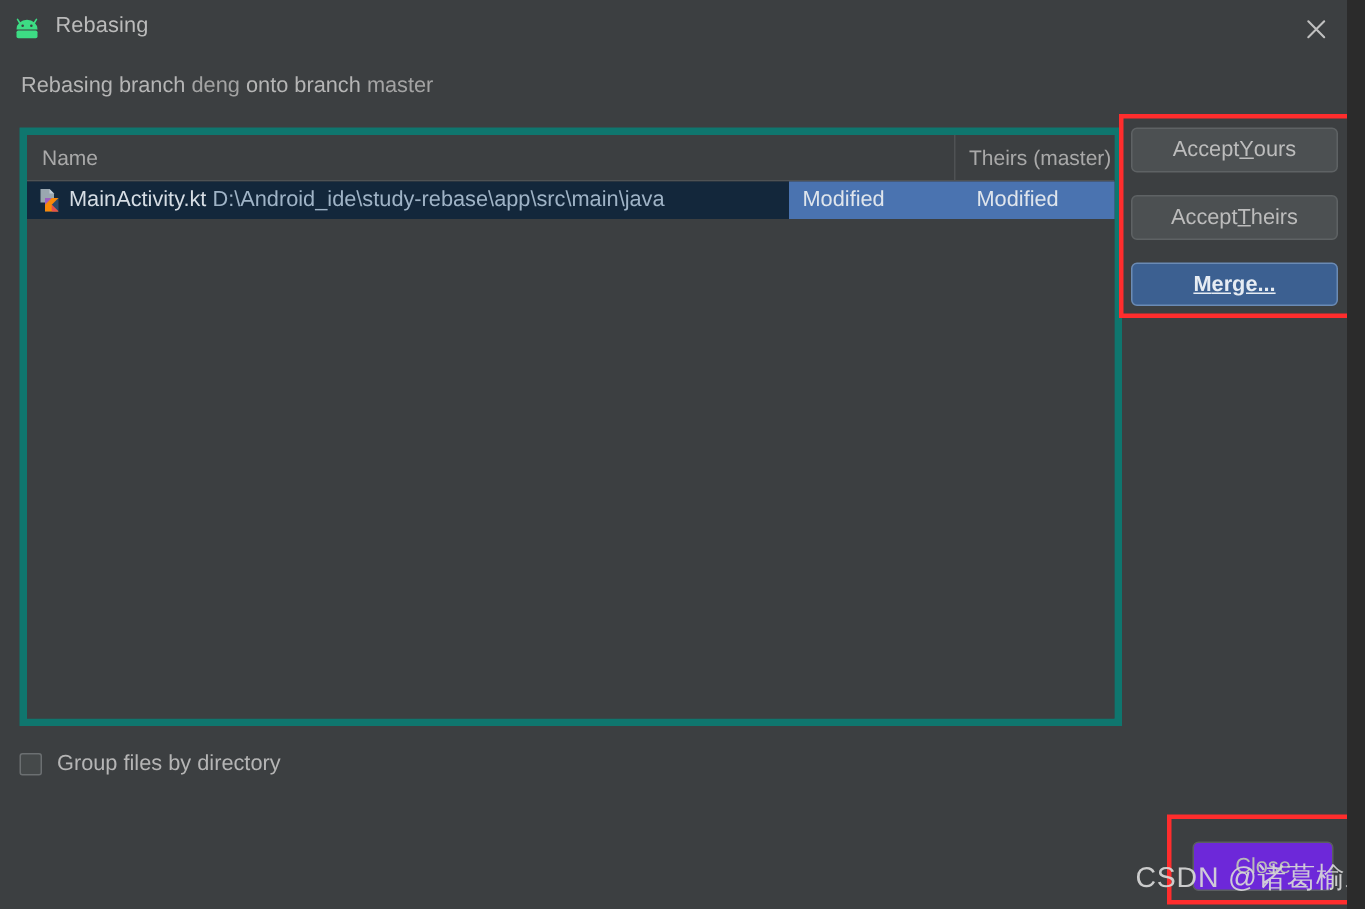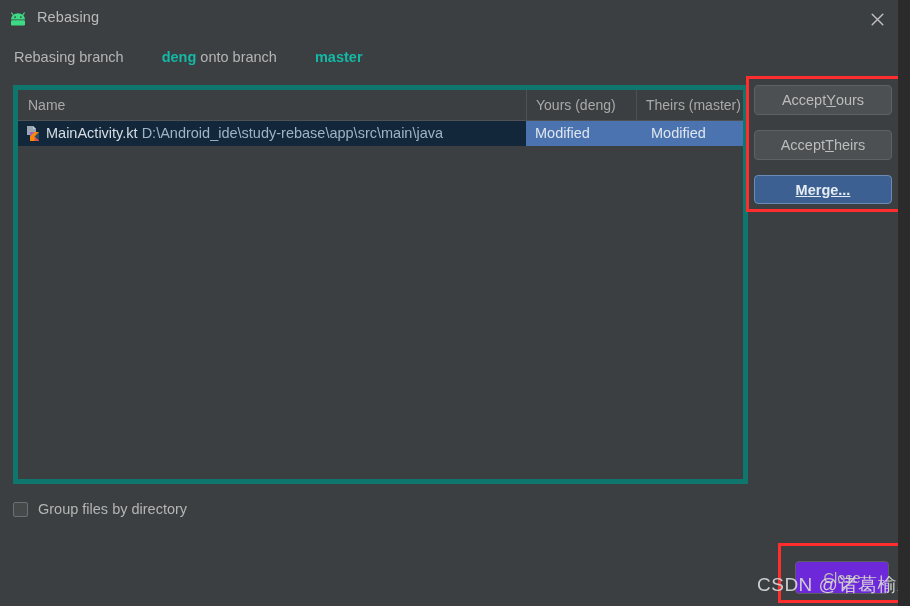--- a/index.html
+++ b/index.html
@@ -62,21 +62,21 @@
   #close-x svg { display: block; }
 
   
   #subtitle {
     position: absolute;
     left: 14px; top: 49px;
     font-size: 14.5px;
     color: #b5b5b5;
     white-space: nowrap;
   }
-  #subtitle b { color: #14b8a6; font-weight: bold; margin-left: 34px; }
+  #subtitle b { color: #a3a3a3; font-weight: normal; }
 
   
   #table-panel {
     position: absolute;
     left: 13px; top: 85px;
     width: 735px;
     height: 399px;
     border: 5px solid #0f766e;
     box-sizing: border-box;
     background: #3c3f41;
@@ -238,21 +238,20 @@
         <path d="M2.2 2.2 L12.8 12.8 M12.8 2.2 L2.2 12.8" stroke="#c0c0c0" stroke-width="1.4" stroke-linecap="round"></path>
       </svg>
     </span>
   </div>
 
   <div id="subtitle"><span>Rebasing branch </span><b>deng</b><span> onto branch </span><b>master</b></div>
 
   <div id="table-panel">
     <div id="table-header">
       <div class="th" id="th-name">Name</div>
-      <div class="th divider" id="th-yours">Yours (deng)</div>
       <div class="th divider" id="th-theirs">Theirs (master)</div>
     </div>
 
     <div id="table-body">
       <div class="row">
         <div class="cell cell-name">
           <span id="file-icon">
             <svg width="17" height="17" viewBox="0 0 17 17">
               <path d="M3 1 h6 l3 3 v6 h-9 z" fill="#9aa7b0"></path>
               <path d="M9 1 v3 h3 z" fill="#c3ced6"></path>

